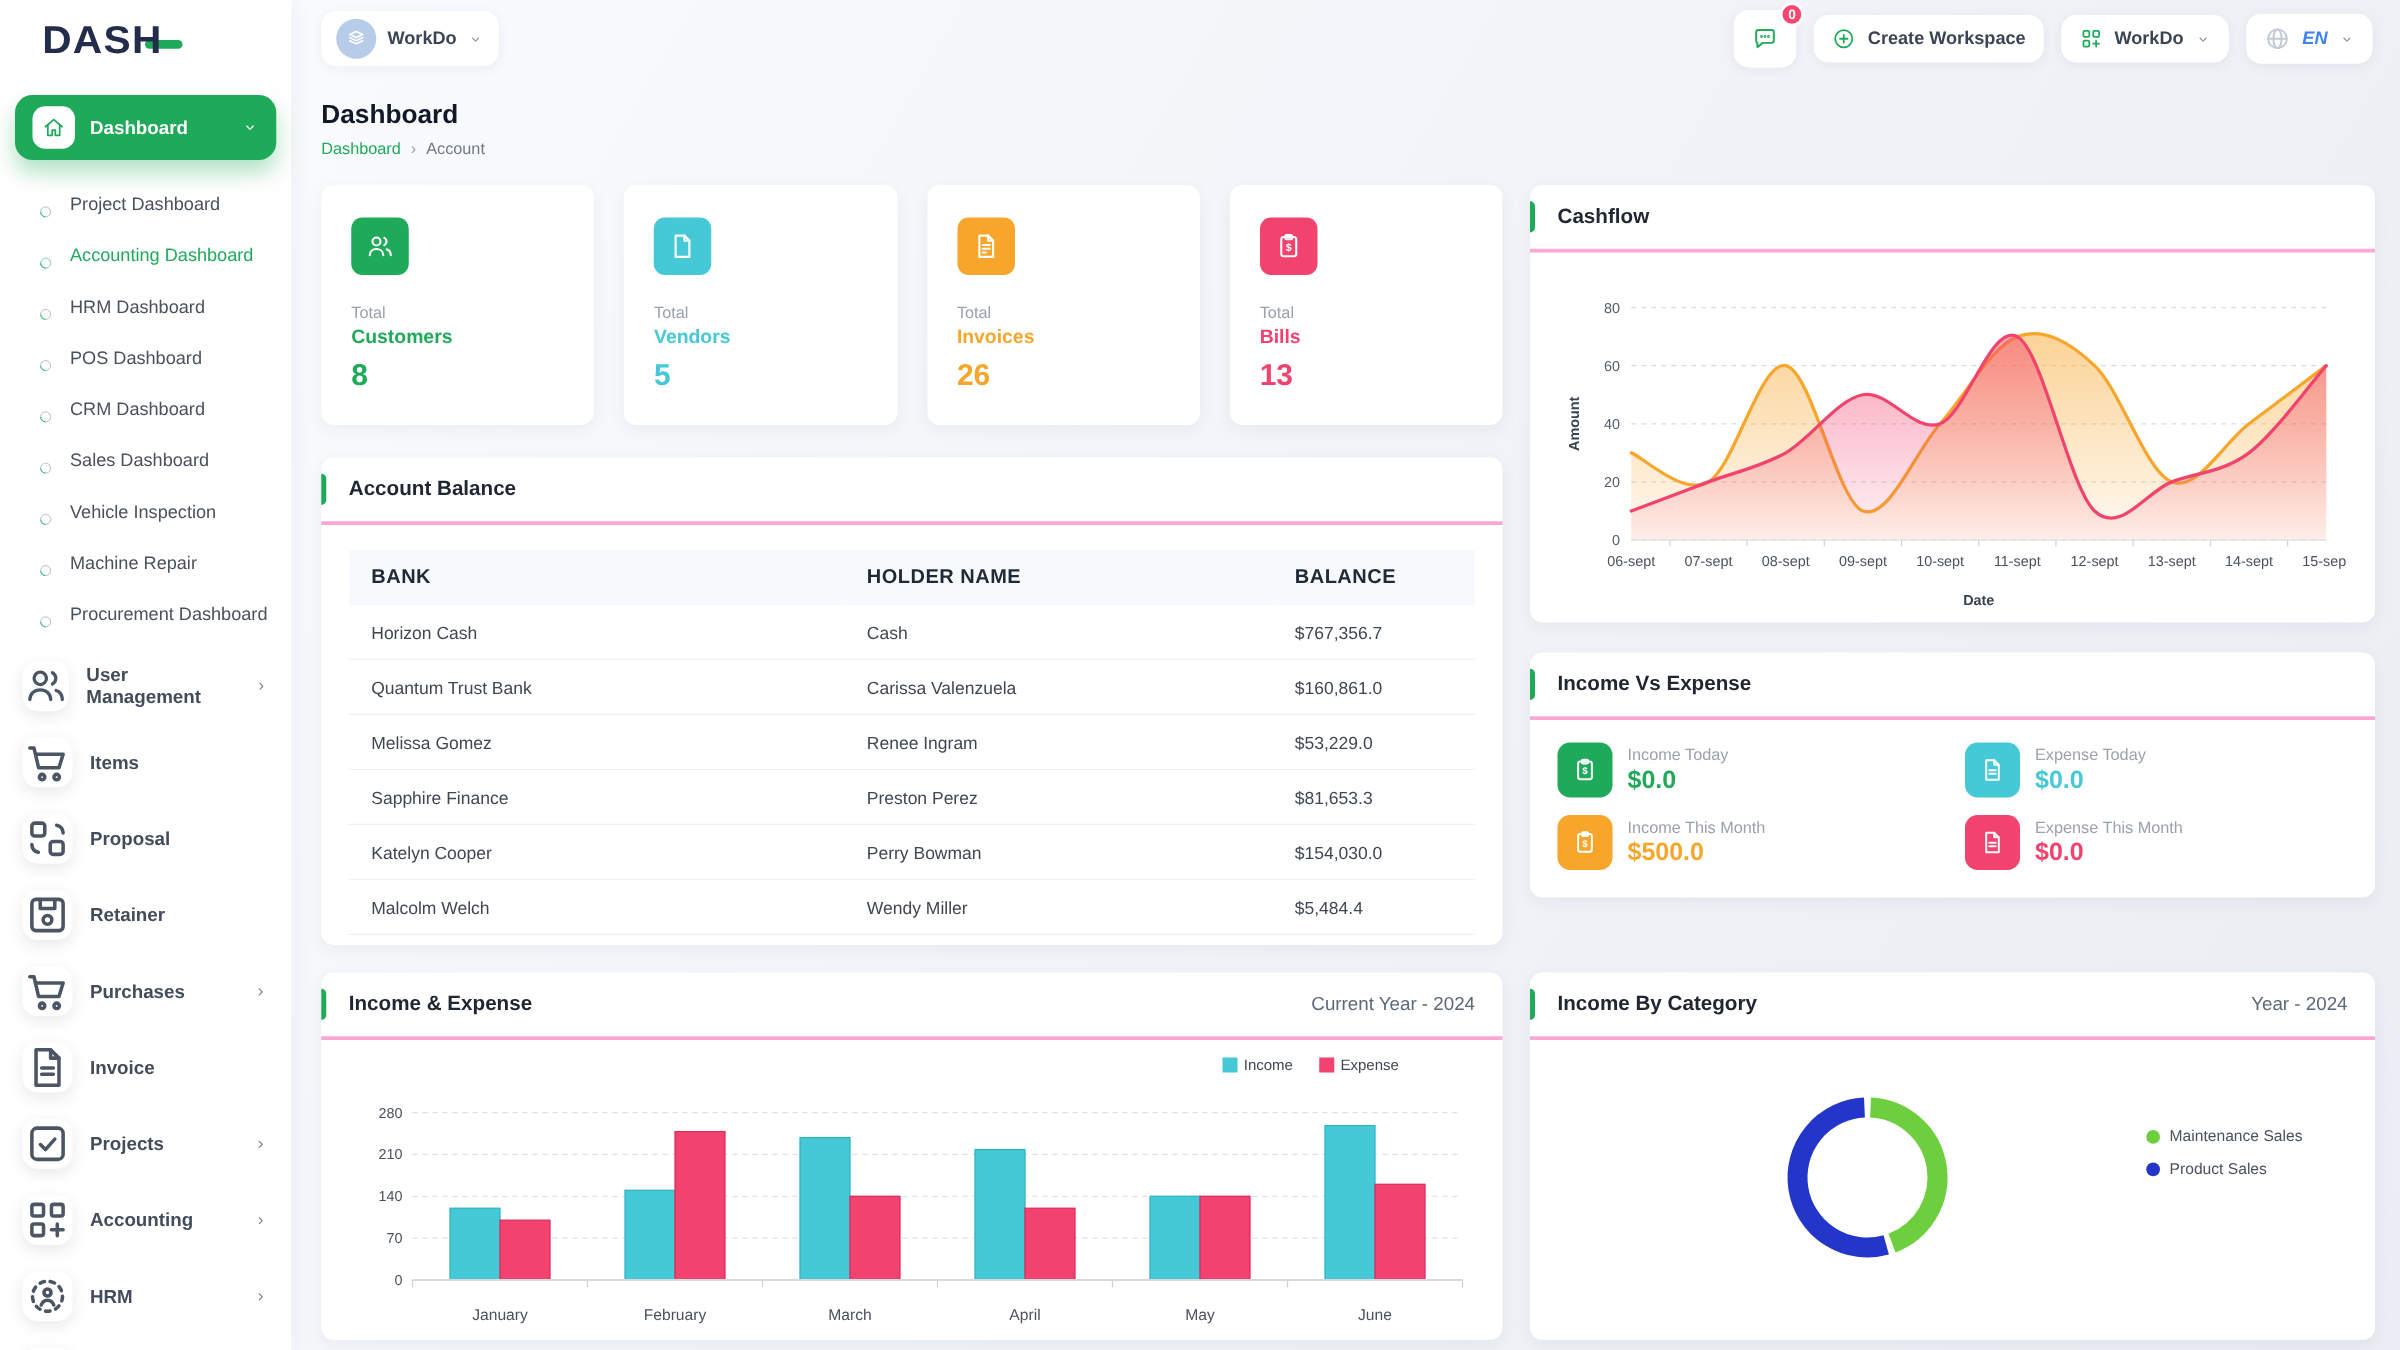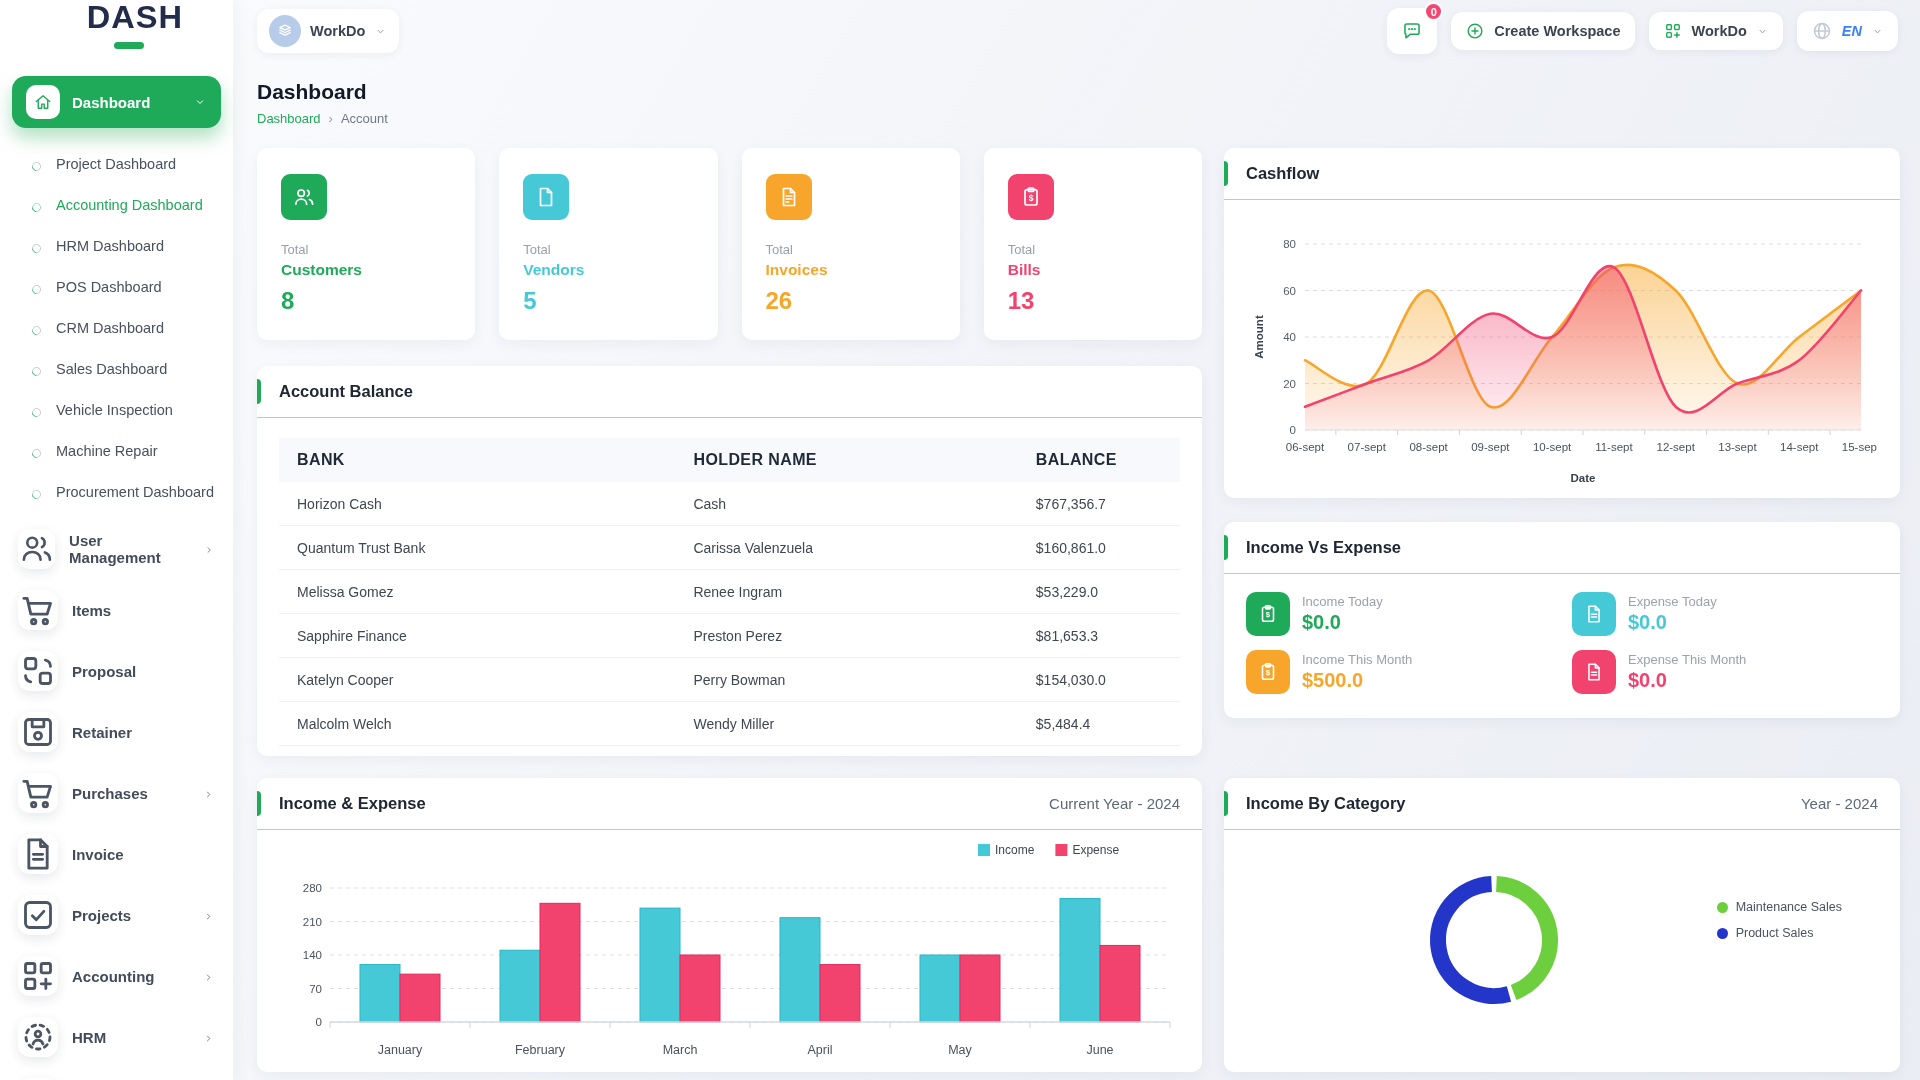--- a/index.html
+++ b/index.html
@@ -8,33 +8,33 @@
     font-family:"Liberation Sans", sans-serif;
     background:linear-gradient(120deg,#fbfcfe 0%,#f1f3f8 55%,#eaedf3 100%);
     color:#3f4752;
   }
   [data-icon]{display:inline-flex;width:20px;height:20px;flex:none;}
   [data-icon] svg{width:100%;height:100%;}
 
   
   .sidebar{position:fixed;left:0;top:0;width:233px;height:1080px;background:#fff;
     box-shadow:2px 0 18px rgba(25,35,60,.05);z-index:10;}
-  .logo{height:64px;display:flex;align-items:center;padding-left:36px;cursor:pointer;flex-direction:column;}
+  .logo{height:64px;display:flex;align-items:center;padding-left:36px;cursor:pointer;}
   .logo-text{font-size:31px;font-weight:800;letter-spacing:1px;color:#232c4b;transform:scaleX(1.05);}
   .logo-bar{display:inline-block;width:30px;height:7px;background:#1faa5a;border-radius:4px;margin-left:-12px;margin-top:6px;}
   .menu{padding:12px 12px 0 12px;}
   .dash-pill{background:#1faa5a;border-radius:14px;color:#fff;display:flex;align-items:center;gap:12px;
     padding:9px 14px;box-shadow:0 10px 18px rgba(31,170,90,.35);cursor:pointer;}
   .pill-iconbox{width:34px;height:34px;background:#fff;border-radius:10px;color:#1faa5a;
     display:flex;align-items:center;justify-content:center;}
   .pill-iconbox[data-icon]{width:34px;height:34px;padding:7px;}
   .dash-pill .dash-label{font-size:15px;font-weight:700;}
   .dash-pill .pill-chev{margin-left:auto;width:14px;height:14px;color:#fff;}
   .sub-list{list-style:none;margin:16px 0 6px 0;}
-  .sub-item{display:flex;align-items:center;gap:15px;padding:11px 6px 11px 20px;font-size:14.5px;
+  .sub-item{display:flex;align-items:flex-end;gap:15px;padding:11px 6px 11px 20px;font-size:14.5px;
     color:#49505e;cursor:pointer;line-height:19px;}
   .sub-item .bullet{width:9px;height:9px;border-radius:50%;border:1.6px solid #c3cbd4;border-left-color:#2fbf71;
     transform:rotate(-45deg);margin-top:4px;flex:none;}
   .sub-item.active{color:#1faa5a;}
   .sub-item.active .bullet{border-color:#9fd8bb;border-left-color:#1faa5a;}
   .menu-list{list-style:none;margin-top:10px;}
   .menu-item{display:flex;align-items:center;gap:14px;padding:6px 6px;margin-bottom:9px;cursor:pointer;}
   .mi-iconbox{width:40px;height:40px;border-radius:12px;background:#fff;box-shadow:0 4px 12px rgba(25,35,60,.10);
     color:#4b5564;display:flex;align-items:center;justify-content:center;}
   .mi-label{font-size:15px;font-weight:600;color:#434c5b;}
@@ -64,21 +64,21 @@
   
   .main{margin-left:233px;padding:80px 22px 0 24px;}
   .page-head h1{font-size:21px;font-weight:700;color:#111827;}
   .breadcrumb{margin-top:7px;font-size:13px;display:flex;align-items:center;gap:8px;}
   .breadcrumb a{color:#1faa5a;text-decoration:none;cursor:pointer;}
   .breadcrumb .sep{color:#9aa3ae;font-size:13px;}
   .breadcrumb .current{color:#707a87;}
   .grid{display:grid;grid-template-columns:945px 676px;gap:22px;margin-top:22px;align-items:start;}
 
   .card{background:#fff;border-radius:10px;box-shadow:0 4px 14px rgba(25,35,60,.05);}
-  .card-head{position:relative;display:flex;align-items:center;padding:16px 22px;border-bottom:1px solid #f9a8d4;}
+  .card-head{position:relative;display:flex;align-items:center;padding:16px 22px;border-bottom:3px solid #f9a8d4;}
   .card-head::before{content:"";position:absolute;left:0;top:13px;bottom:13px;width:4px;background:#1faa5a;
     border-radius:0 4px 4px 0;}
   .card-head h3{font-size:16.5px;font-weight:700;color:#202733;}
   .head-right{margin-left:auto;font-size:15px;font-weight:500;color:#5d6878;}
 
   
   .stats-row{display:grid;grid-template-columns:repeat(4,1fr);gap:24px;}
   .stat-card{height:192px;padding:26px 24px;}
   .stat-icon{width:46px;height:46px;border-radius:9px;color:#fff;display:flex;align-items:center;justify-content:center;}
   .stat-icon[data-icon]{width:46px;height:46px;padding:11px;}

